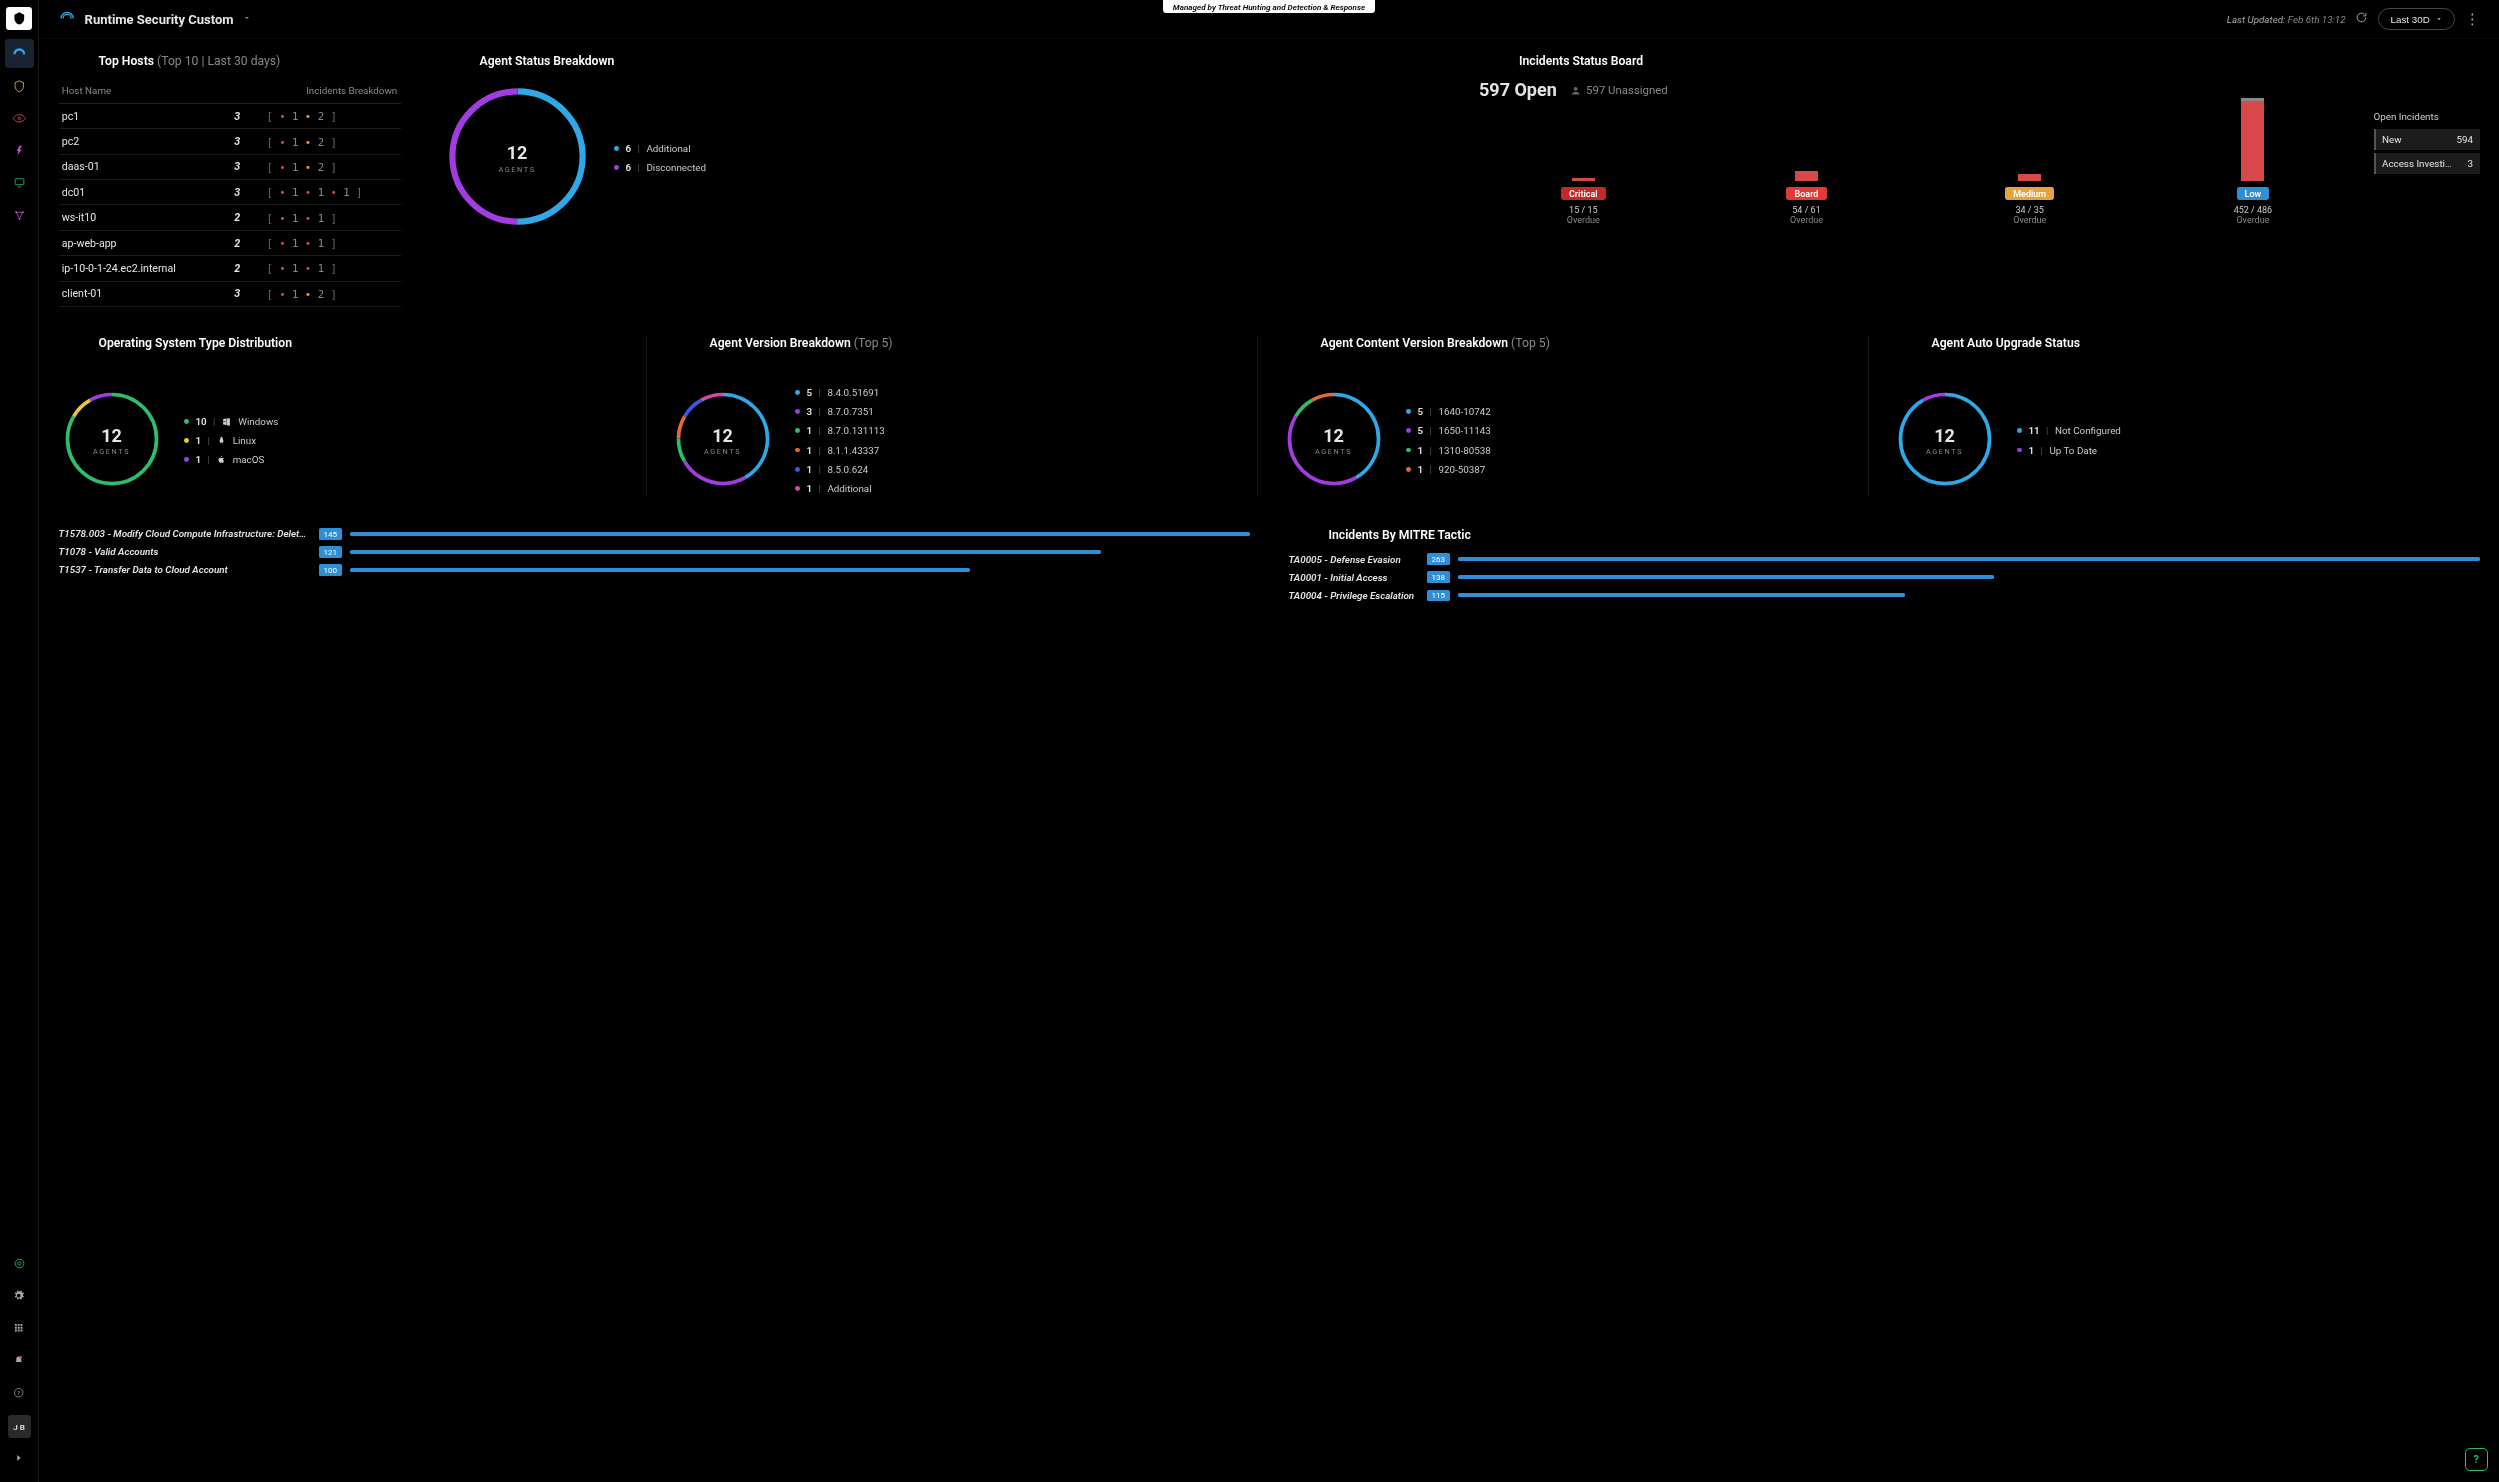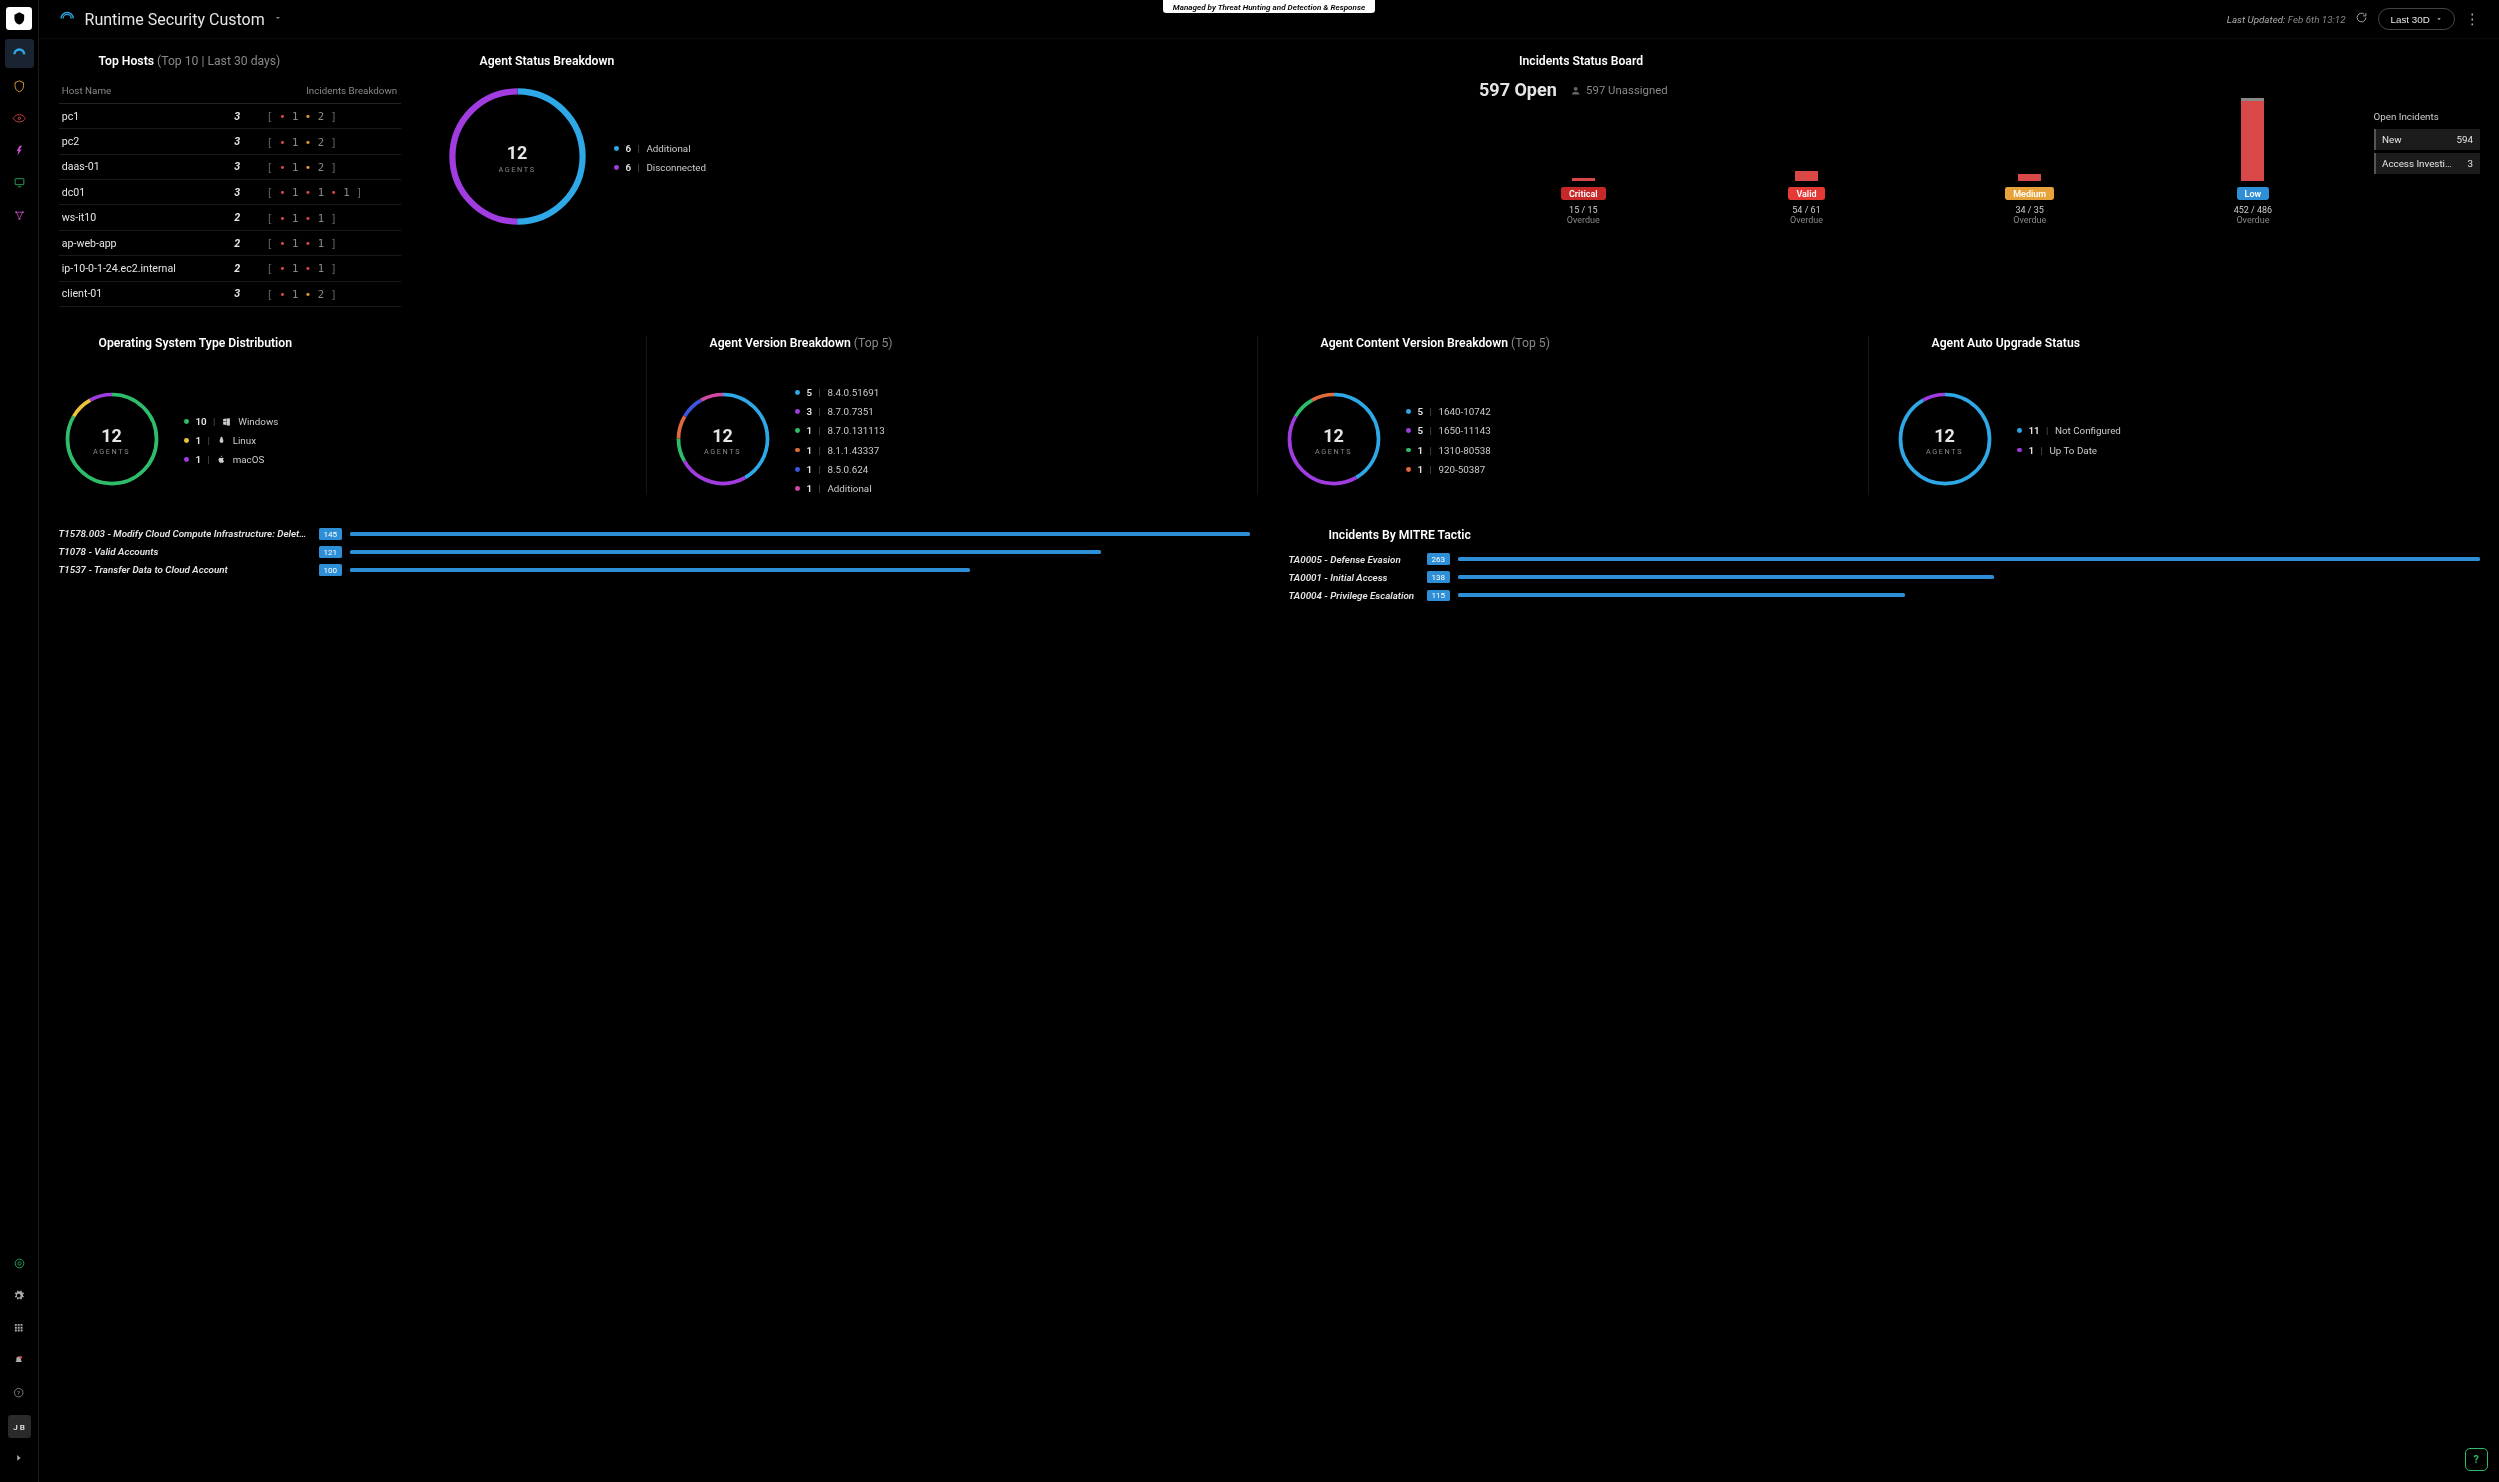--- a/index.html
+++ b/index.html
@@ -48,22 +48,22 @@
 .main { flex: 1; display: flex; flex-direction: column; overflow: hidden; }
 .topbar {
   height: 39px;
   display: flex;
   align-items: center;
   padding: 0 19.5px;
   border-bottom: 0.8px solid #0a0a0a;
   position: relative;
 }
 .topbar-title {
-  font-size: 16px;
-  font-weight: 400;
+  font-size: 13px;
+  font-weight: 700;
   margin-left: 9.8px;
 }
 .topbar-managed {
   position: absolute;
   left: 50%; transform: translateX(-50%);
   top: 0;
   background: #fff;
   color: #000;
   font-size: 8.1px;
   font-style: italic;
@@ -456,21 +456,21 @@
     <div class="isb-chip" style="background:#c62828">Critical</div>
     <div class="isb-overdue">15 / 15</div>
     <div class="isb-overdue-label">Overdue</div>
                 </div>
                 <div class="isb-col">
                   <div class="isb-bar-slot">
                     <div style="display:flex;flex-direction:column;align-items:center;">
                       <div class="isb-bar" style="height:9.8px"></div>
                     </div>
                   </div>
-    <div class="isb-chip" style="background:#e53935">Valid</div>
+    <div class="isb-chip" style="background:#e53935">Board</div>
     <div class="isb-overdue">54 / 61</div>
     <div class="isb-overdue-label">Overdue</div>
                 </div>
                 <div class="isb-col">
                   <div class="isb-bar-slot">
                     <div style="display:flex;flex-direction:column;align-items:center;">
                       <div class="isb-bar" style="height:6.5px"></div>
                     </div>
                   </div>
     <div class="isb-chip" style="background:#e8a23c">Medium</div>

